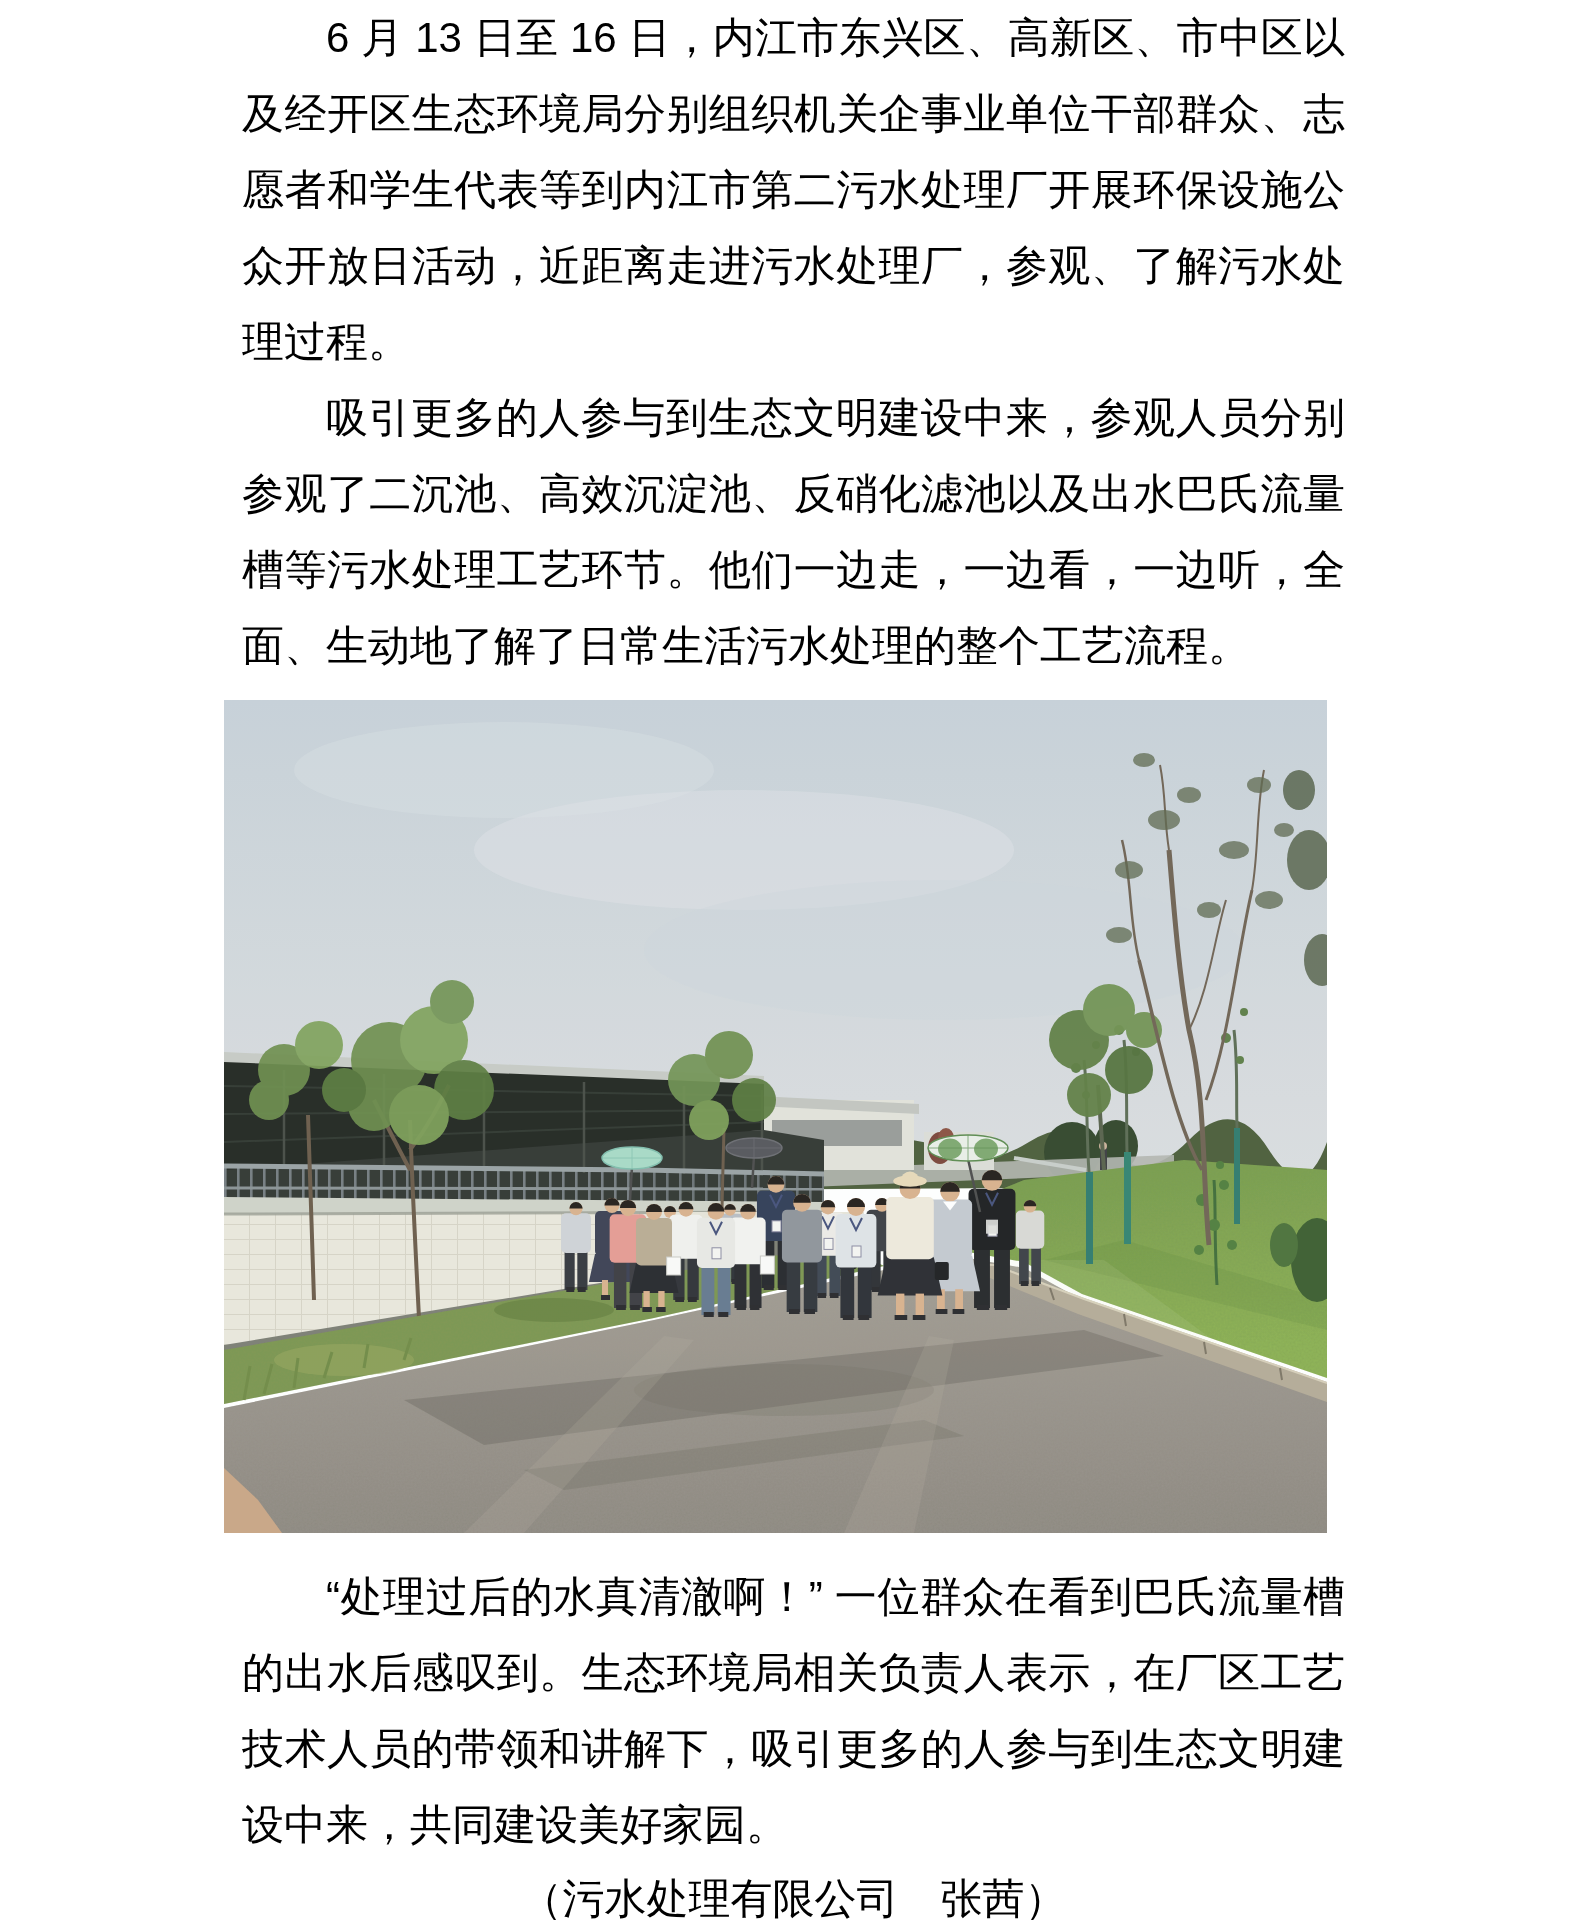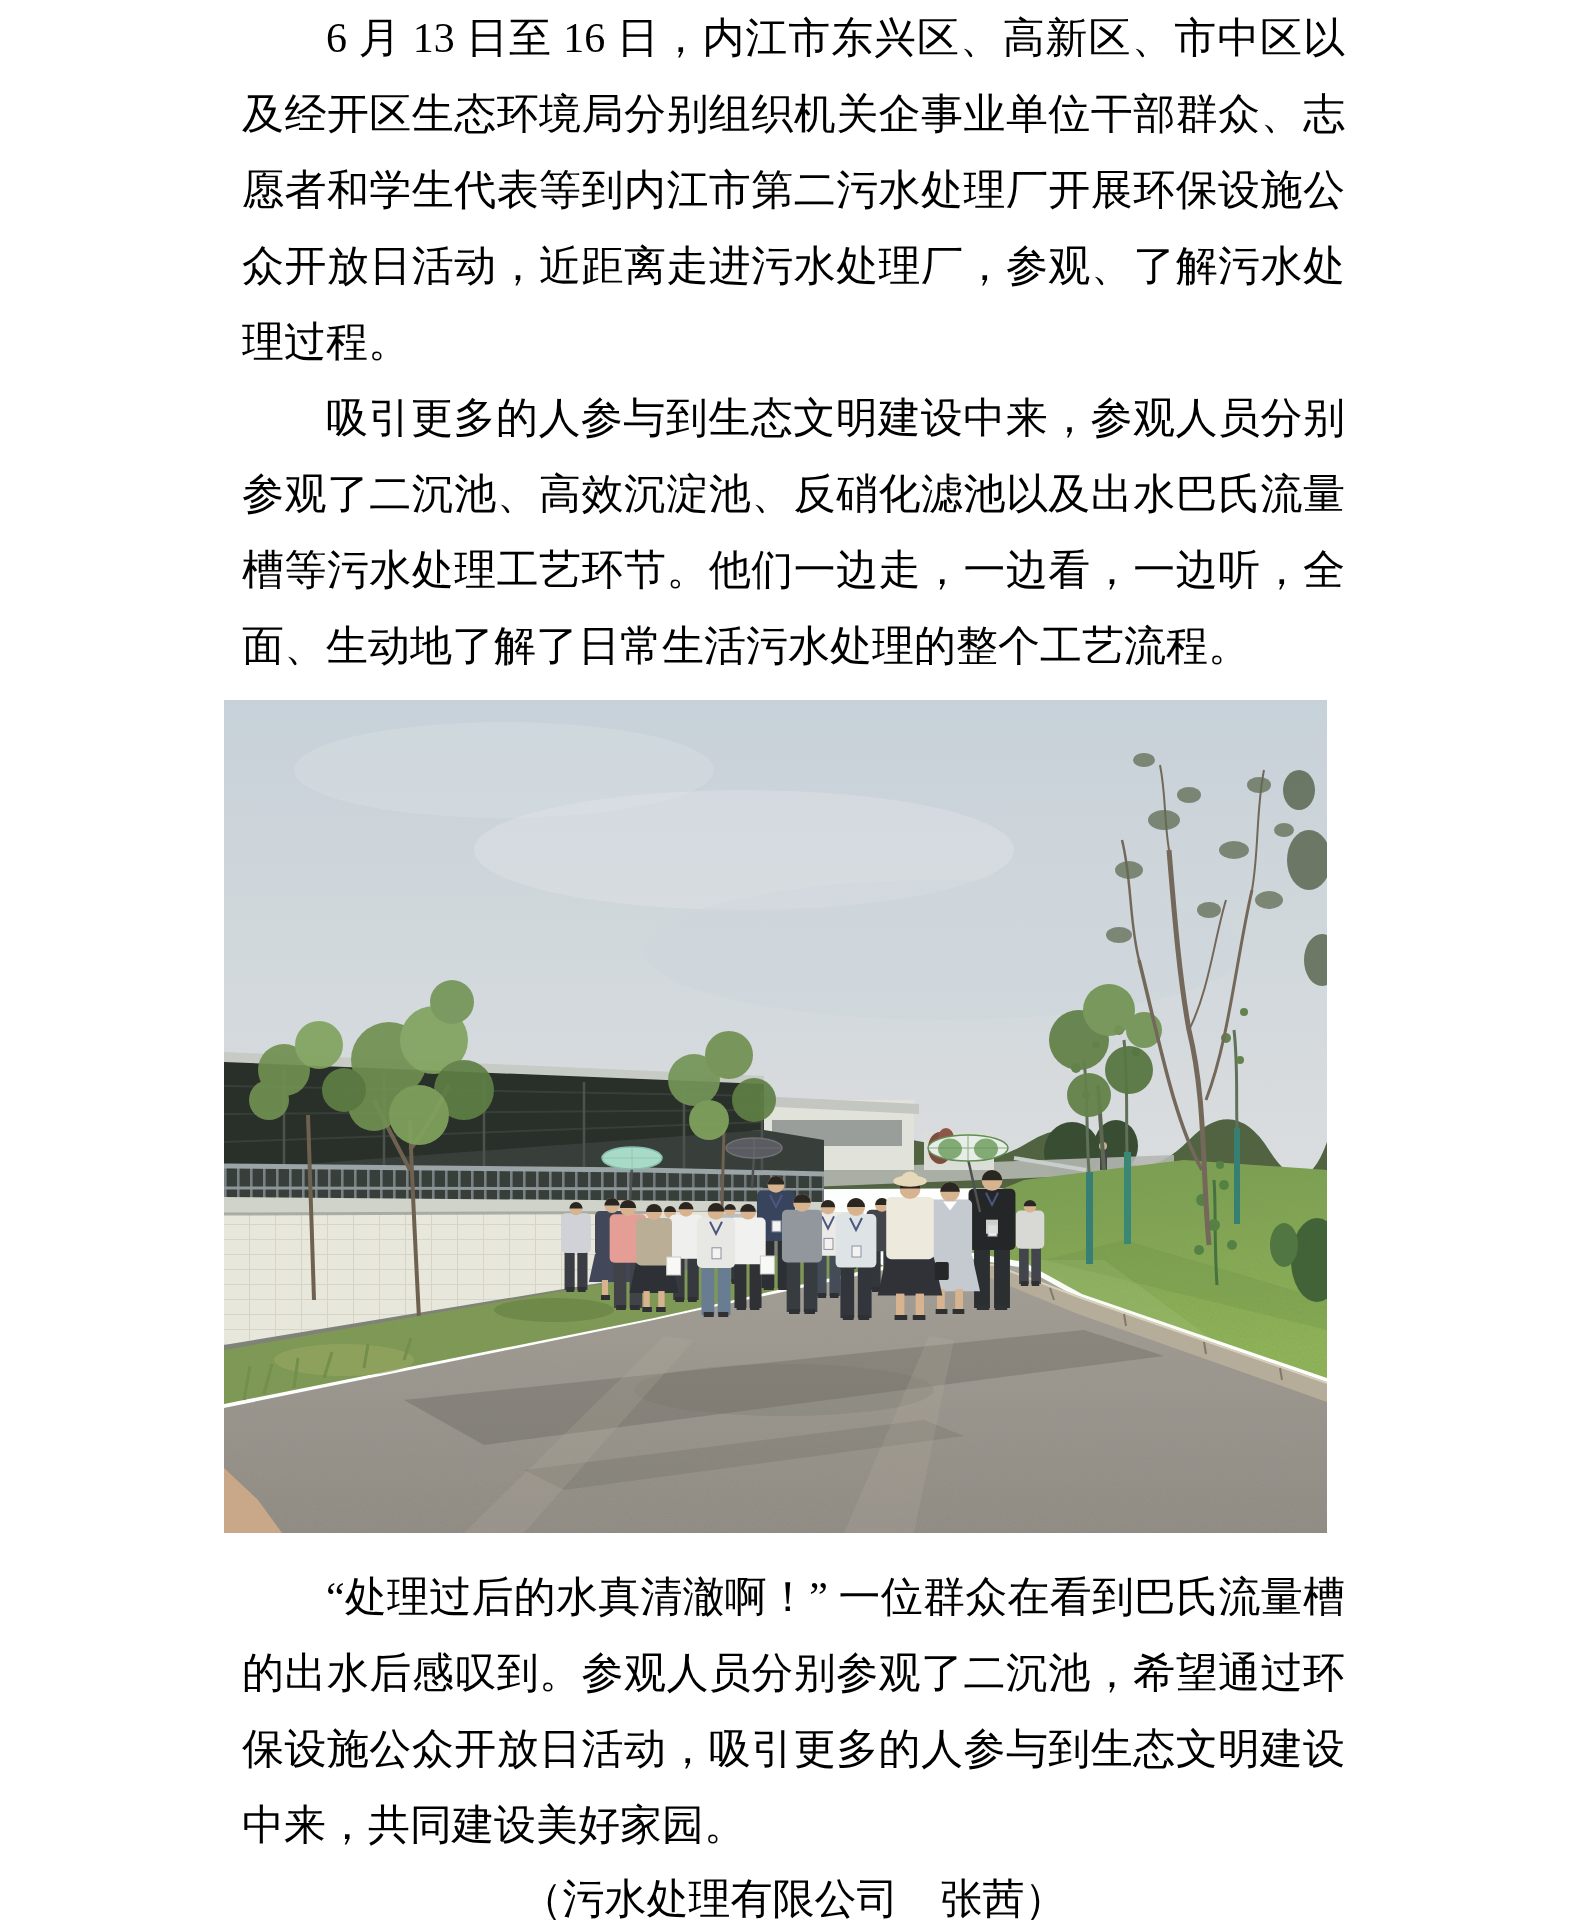--- a/index.html
+++ b/index.html
@@ -4,21 +4,21 @@
 <style>
   html,body{margin:0;padding:0;}
   body{
     width:1587px;height:1920px;background:#ffffff;overflow:hidden;
     font-family:"Liberation Serif","DejaVu Serif",serif;
   }
   .page{width:1103px;padding:0 242px;}
   .para{
     margin:0;font-size:42px;line-height:76px;color:#000;
     text-align:justify;text-indent:2em;word-break:break-all;
-    font-family:Liberation Serif, serif;
+    font-family:Liberation Sans, sans-serif;
   }
   figure.photo{margin:16px 0 0 -18px;width:1103px;height:833px;padding:0;}
   figure.photo svg{display:block;}
   .para.after-photo{margin-top:26px;}
   .signature{
     margin:0;font-size:42px;line-height:72px;color:#000;
     text-align:center;text-indent:0;
     font-family:"Liberation Serif","DejaVu Serif",serif;
   }
 </style>
@@ -452,17 +452,17 @@
             <ellipse cx="726" cy="449" rx="12" ry="10.4" fill="#6a9a58" opacity="0.85"></ellipse>
             <ellipse cx="762" cy="449" rx="12" ry="10.4" fill="#6a9a58" opacity="0.85"></ellipse>
             <path d="M 704 448 L 784 448 M 744 435 L 744 461" stroke="#5b8a4e" stroke-width="1" opacity="0.7"></path>
           </g>
         </g>
 
       <rect x="0" y="0" width="1103" height="833" fill="#dfe4e8" opacity="0.05"></rect>
     </svg>
   </figure>
 
-  <p class="para after-photo">“处理过后的水真清澈啊！” 一位群众在看到巴氏流量槽的出水后感叹到。参观人员分别参观了二沉池，希望通过环保设施公众开放日活动，吸引更多的人参与到生态文明建设中来，共同建设美好家园。</p>
+  <p class="para after-photo">“处理过后的水真清澈啊！” 一位群众在看到巴氏流量槽的出水后感叹到。生态环境局相关负责人表示，在厂区工艺技术人员的带领和讲解下，吸引更多的人参与到生态文明建设中来，共同建设美好家园。</p>
 
   <p class="signature">（污水处理有限公司　张茜）</p>
 
 </div>
 
 </body></html>

